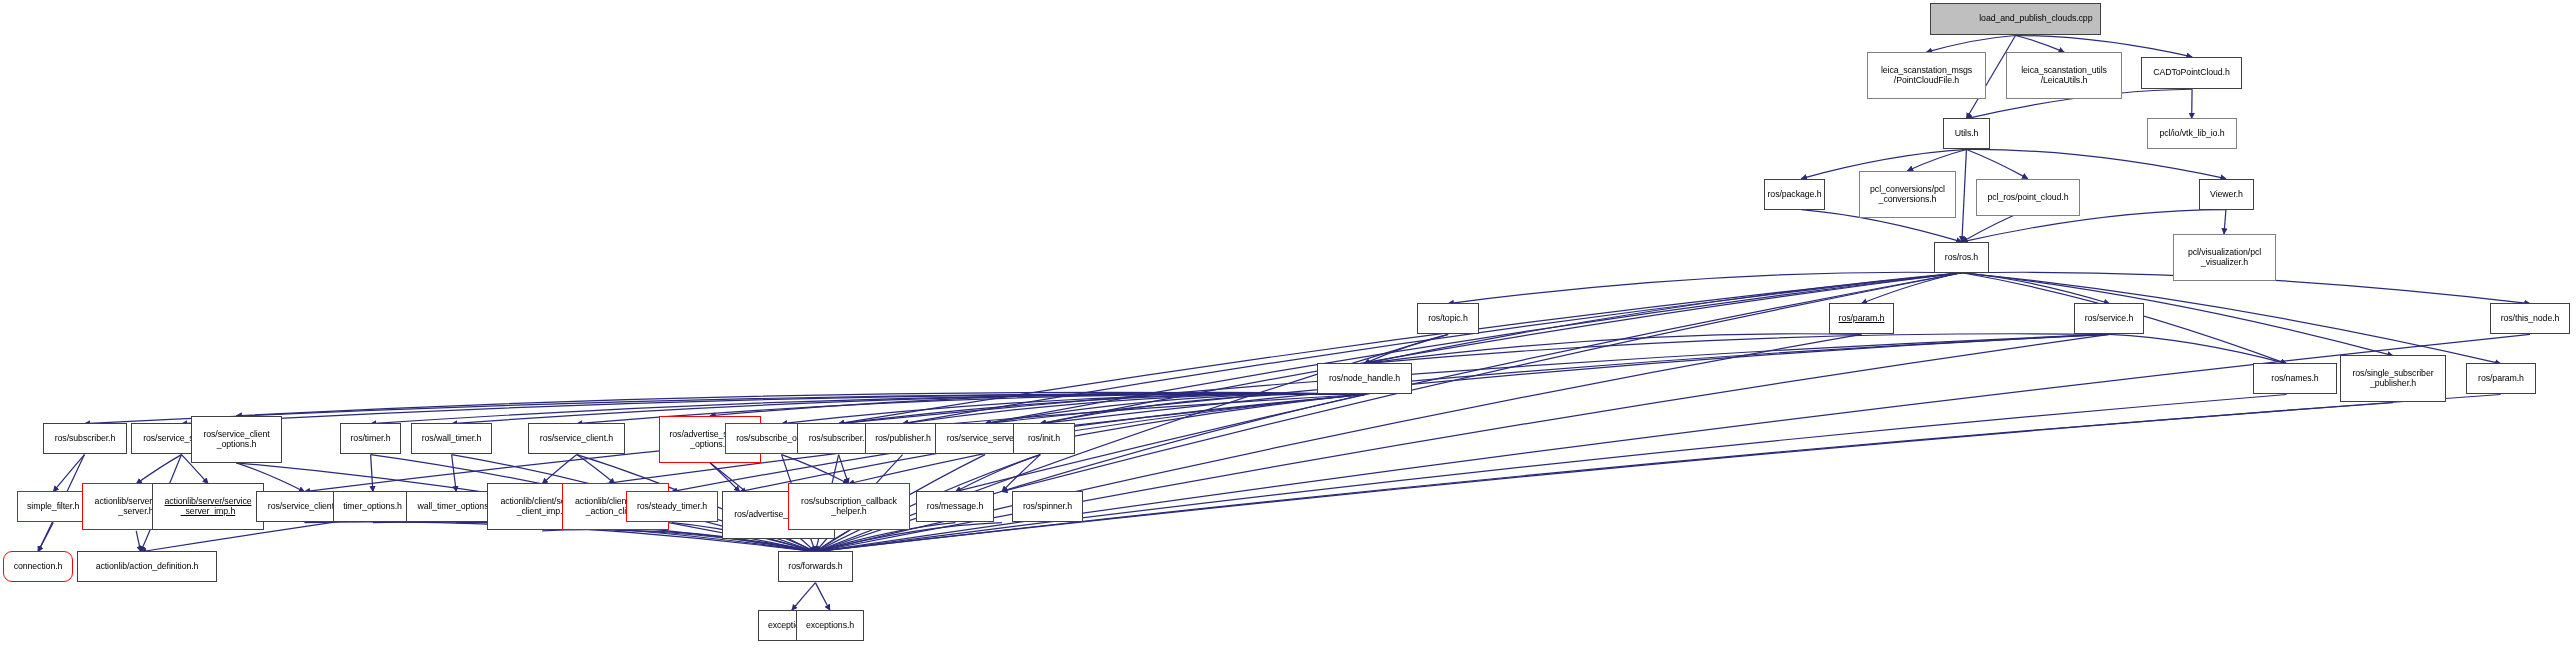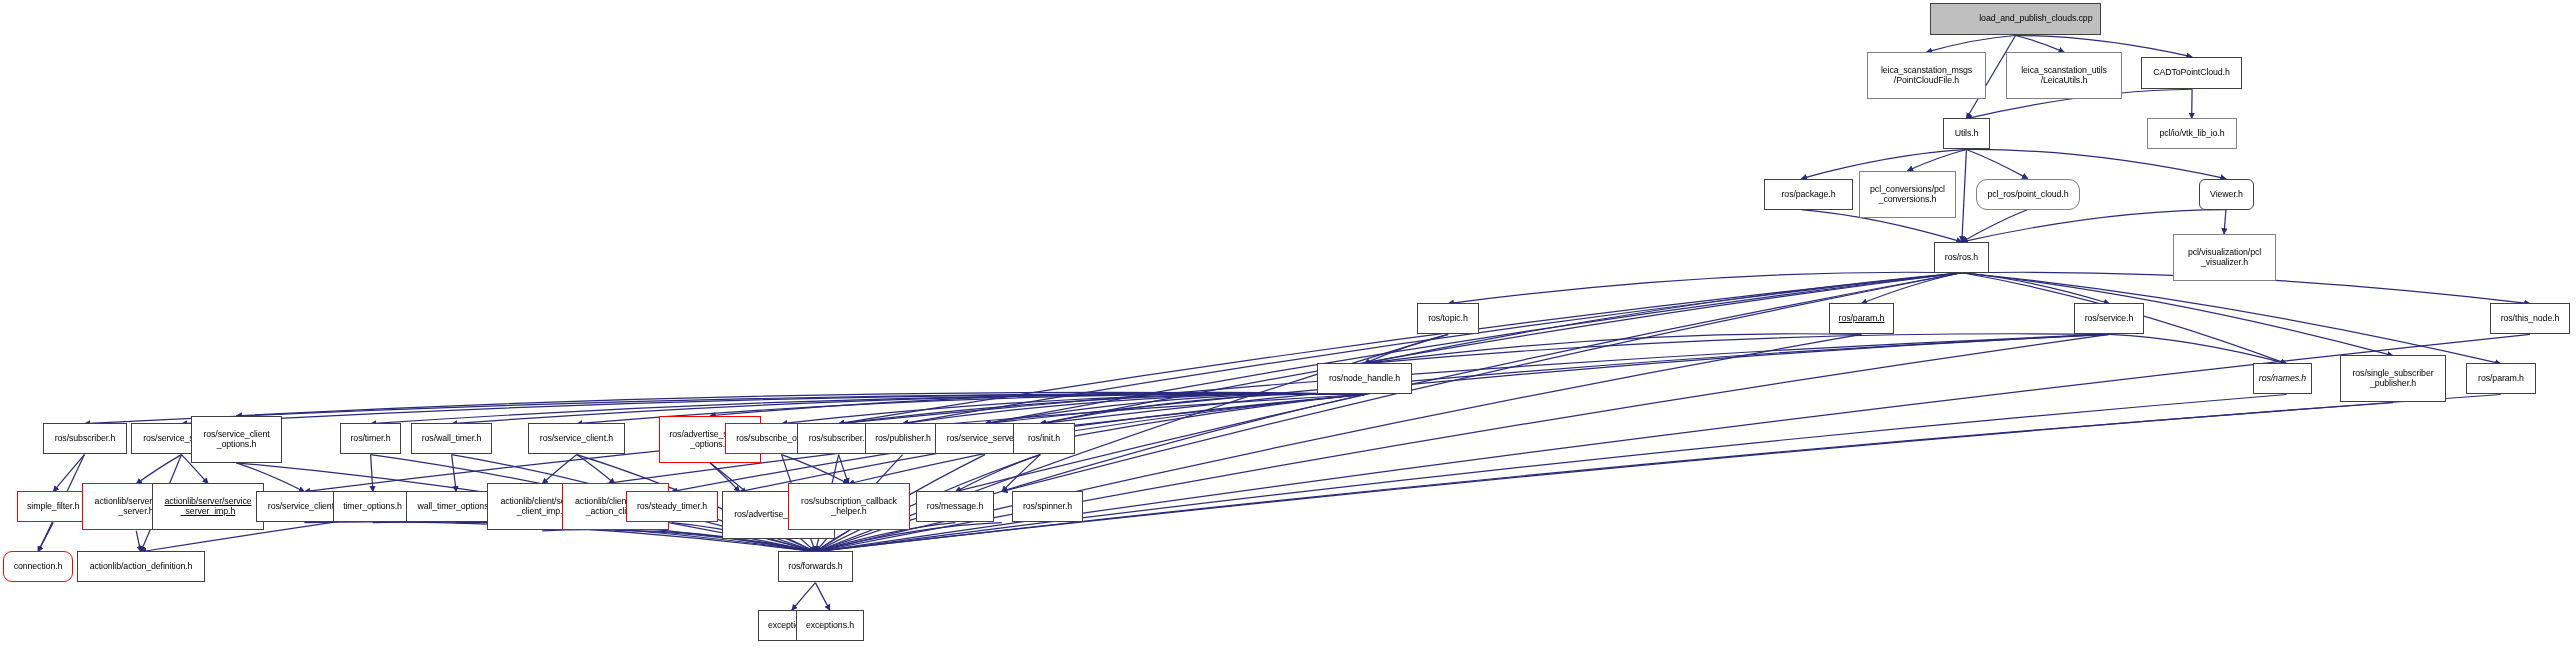--- a/index.html
+++ b/index.html
@@ -169,34 +169,34 @@
   </svg>
   <div id="node-layer">
       <div class="node root" style="left: 1930px; top: 3.2px; width: 171px; height: 32px;">load_and_publish_clouds.cpp</div>
       <div class="node plain" style="left: 1867px; top: 52px; width: 119px; height: 47px;">leica_scanstation_msgs
 /PointCloudFile.h</div>
       <div class="node plain" style="left: 2006px; top: 52px; width: 116px; height: 47px;">leica_scanstation_utils
 /LeicaUtils.h</div>
       <div class="node solid" style="left: 2141px; top: 57px; width: 101px; height: 32px;">CADToPointCloud.h</div>
       <div class="node solid" style="left: 1943px; top: 118px; width: 47px; height: 31px;">Utils.h</div>
       <div class="node plain" style="left: 2147px; top: 118px; width: 90px; height: 31px;">pcl/io/vtk_lib_io.h</div>
-      <div class="node solid" style="left: 1764px; top: 179px; width: 89px; height: 31px;">ros/package.h</div>
+      <div class="node solid" style="left: 1764px; top: 179px; width: 61px; height: 31px;">ros/package.h</div>
       <div class="node plain" style="left: 1859px; top: 171px; width: 97px; height: 47px;">pcl_conversions/pcl
 _conversions.h</div>
-      <div class="node plain" style="left: 1976px; top: 179px; width: 104px; height: 31px; border-radius: 11px;">pcl_ros/point_cloud.h</div>
-      <div class="node solid" style="left: 2199px; top: 179px; width: 55px; height: 31px; border-radius: 6px;">Viewer.h</div>
+      <div class="node plain" style="left: 1976px; top: 179px; width: 104px; height: 37px;">pcl_ros/point_cloud.h</div>
+      <div class="node solid" style="left: 2199px; top: 179px; width: 55px; height: 31px;">Viewer.h</div>
       <div class="node solid" style="left: 1934px; top: 242px; width: 55px; height: 31px;">ros/ros.h</div>
       <div class="node plain" style="left: 2173px; top: 234px; width: 103px; height: 47px;">pcl/visualization/pcl
 _visualizer.h</div>
       <div class="node solid" style="left: 1417px; top: 303px; width: 62px; height: 31px;">ros/topic.h</div>
       <div class="node solid" style="left: 1829px; top: 303px; width: 65px; height: 31px; text-decoration: underline;">ros/param.h</div>
       <div class="node solid" style="left: 2074px; top: 303px; width: 70px; height: 31px;">ros/service.h</div>
       <div class="node solid" style="left: 2490px; top: 303px; width: 80px; height: 31px;">ros/this_node.h</div>
       <div class="node solid" style="left: 1317px; top: 363px; width: 95px; height: 31px;">ros/node_handle.h</div>
-      <div class="node solid" style="left: 2253px; top: 363px; width: 59px; height: 31px; font-style: italic;">ros/names.h</div>
+      <div class="node solid" style="left: 2253px; top: 363px; width: 84px; height: 31px;">ros/names.h</div>
       <div class="node solid" style="left: 2340px; top: 355px; width: 106px; height: 47px;">ros/single_subscriber
 _publisher.h</div>
       <div class="node solid" style="left: 2466px; top: 363px; width: 70px; height: 31px;">ros/param.h</div>
       <div class="node solid" style="left: 43px; top: 423px; width: 84px; height: 31px;">ros/subscriber.h</div>
       <div class="node solid" style="left: 131px; top: 423px; width: 101px; height: 31px;">ros/service_server.h</div>
       <div class="node solid" style="left: 191px; top: 416px; width: 91px; height: 47px;">ros/service_client
 _options.h</div>
       <div class="node solid" style="left: 340px; top: 423px; width: 61px; height: 31px;">ros/timer.h</div>
       <div class="node solid" style="left: 411px; top: 423px; width: 81px; height: 31px;">ros/wall_timer.h</div>
       <div class="node solid" style="left: 528px; top: 423px; width: 97px; height: 31px;">ros/service_client.h</div>
@@ -219,19 +219,19 @@
 _client_imp.h</div>
       <div class="node red" style="left: 562px; top: 483px; width: 107px; height: 47px;">actionlib/client/simple
 _action_client.h</div>
       <div class="node red" style="left: 626px; top: 491px; width: 92px; height: 31px;">ros/steady_timer.h</div>
       <div class="node solid" style="left: 683px; top: 491px; width: 113px; height: 48px; margin-left: 39px;">ros/advertise_options.h</div>
       <div class="node red" style="left: 788px; top: 483px; width: 122px; height: 47px;">ros/subscription_callback
 _helper.h</div>
       <div class="node solid" style="left: 916px; top: 491px; width: 78px; height: 31px;">ros/message.h</div>
       <div class="node solid" style="left: 966px; top: 491px; width: 71px; height: 31px; margin-left: 46px;">ros/spinner.h</div>
       <div class="node red" style="left: 3px; top: 551px; width: 70px; height: 31px; border-radius: 9px;">connection.h</div>
-      <div class="node solid" style="left: 77px; top: 551px; width: 128px; height: 31px;">actionlib/action_definition.h</div>
+      <div class="node solid" style="left: 77px; top: 551px; width: 140px; height: 31px;">actionlib/action_definition.h</div>
       <div class="node solid" style="left: 778px; top: 551px; width: 75px; height: 31px;">ros/forwards.h</div>
       <div class="node solid" style="left: 758px; top: 610px; width: 68px; height: 31px;">exceptions.h</div>
       <div class="node solid" style="left: 796px; top: 610px; width: 68px; height: 31px;">exceptions.h</div>
     </div>
 </div>
 
 
 </body></html>

